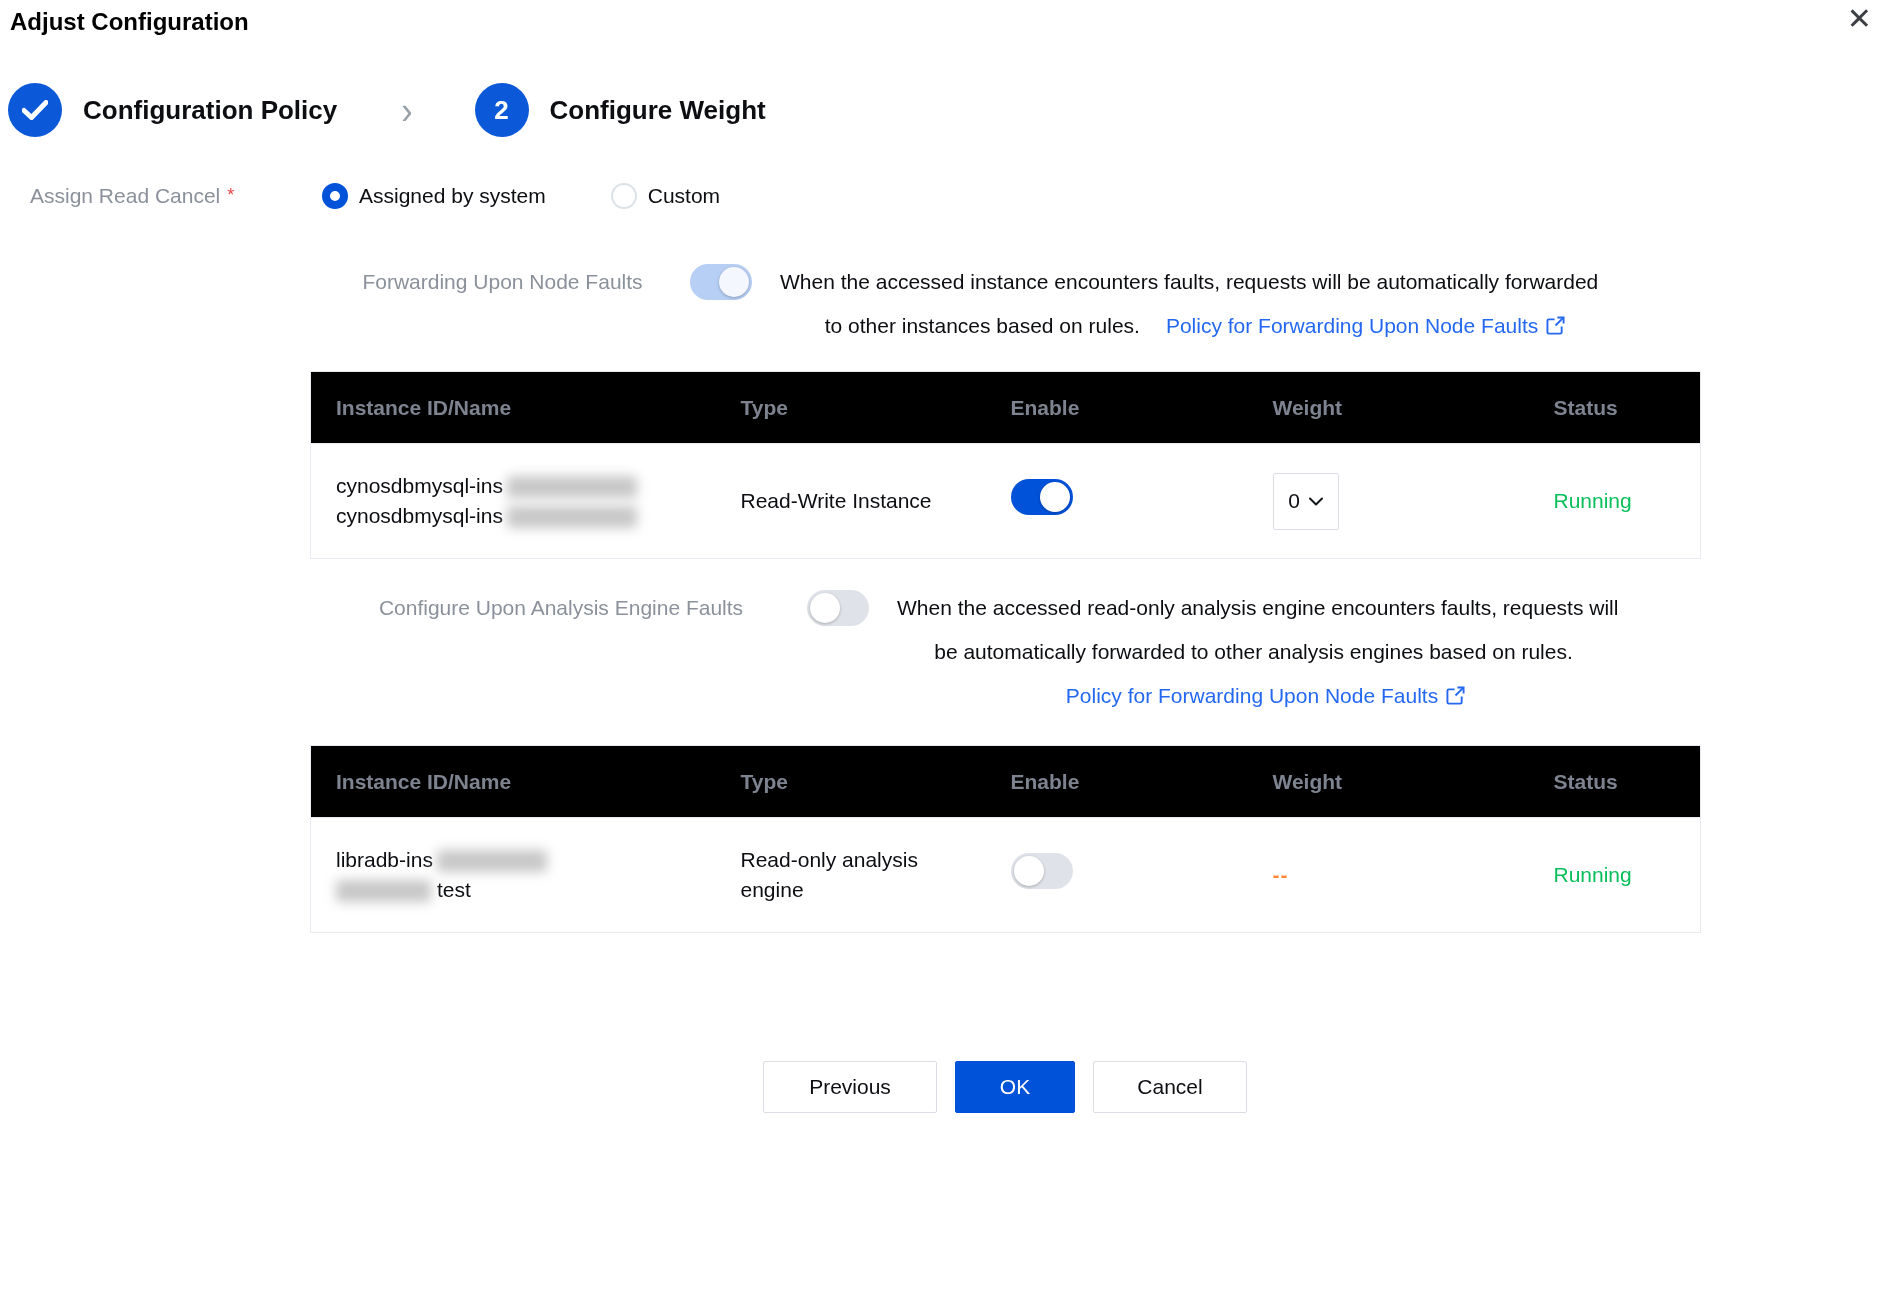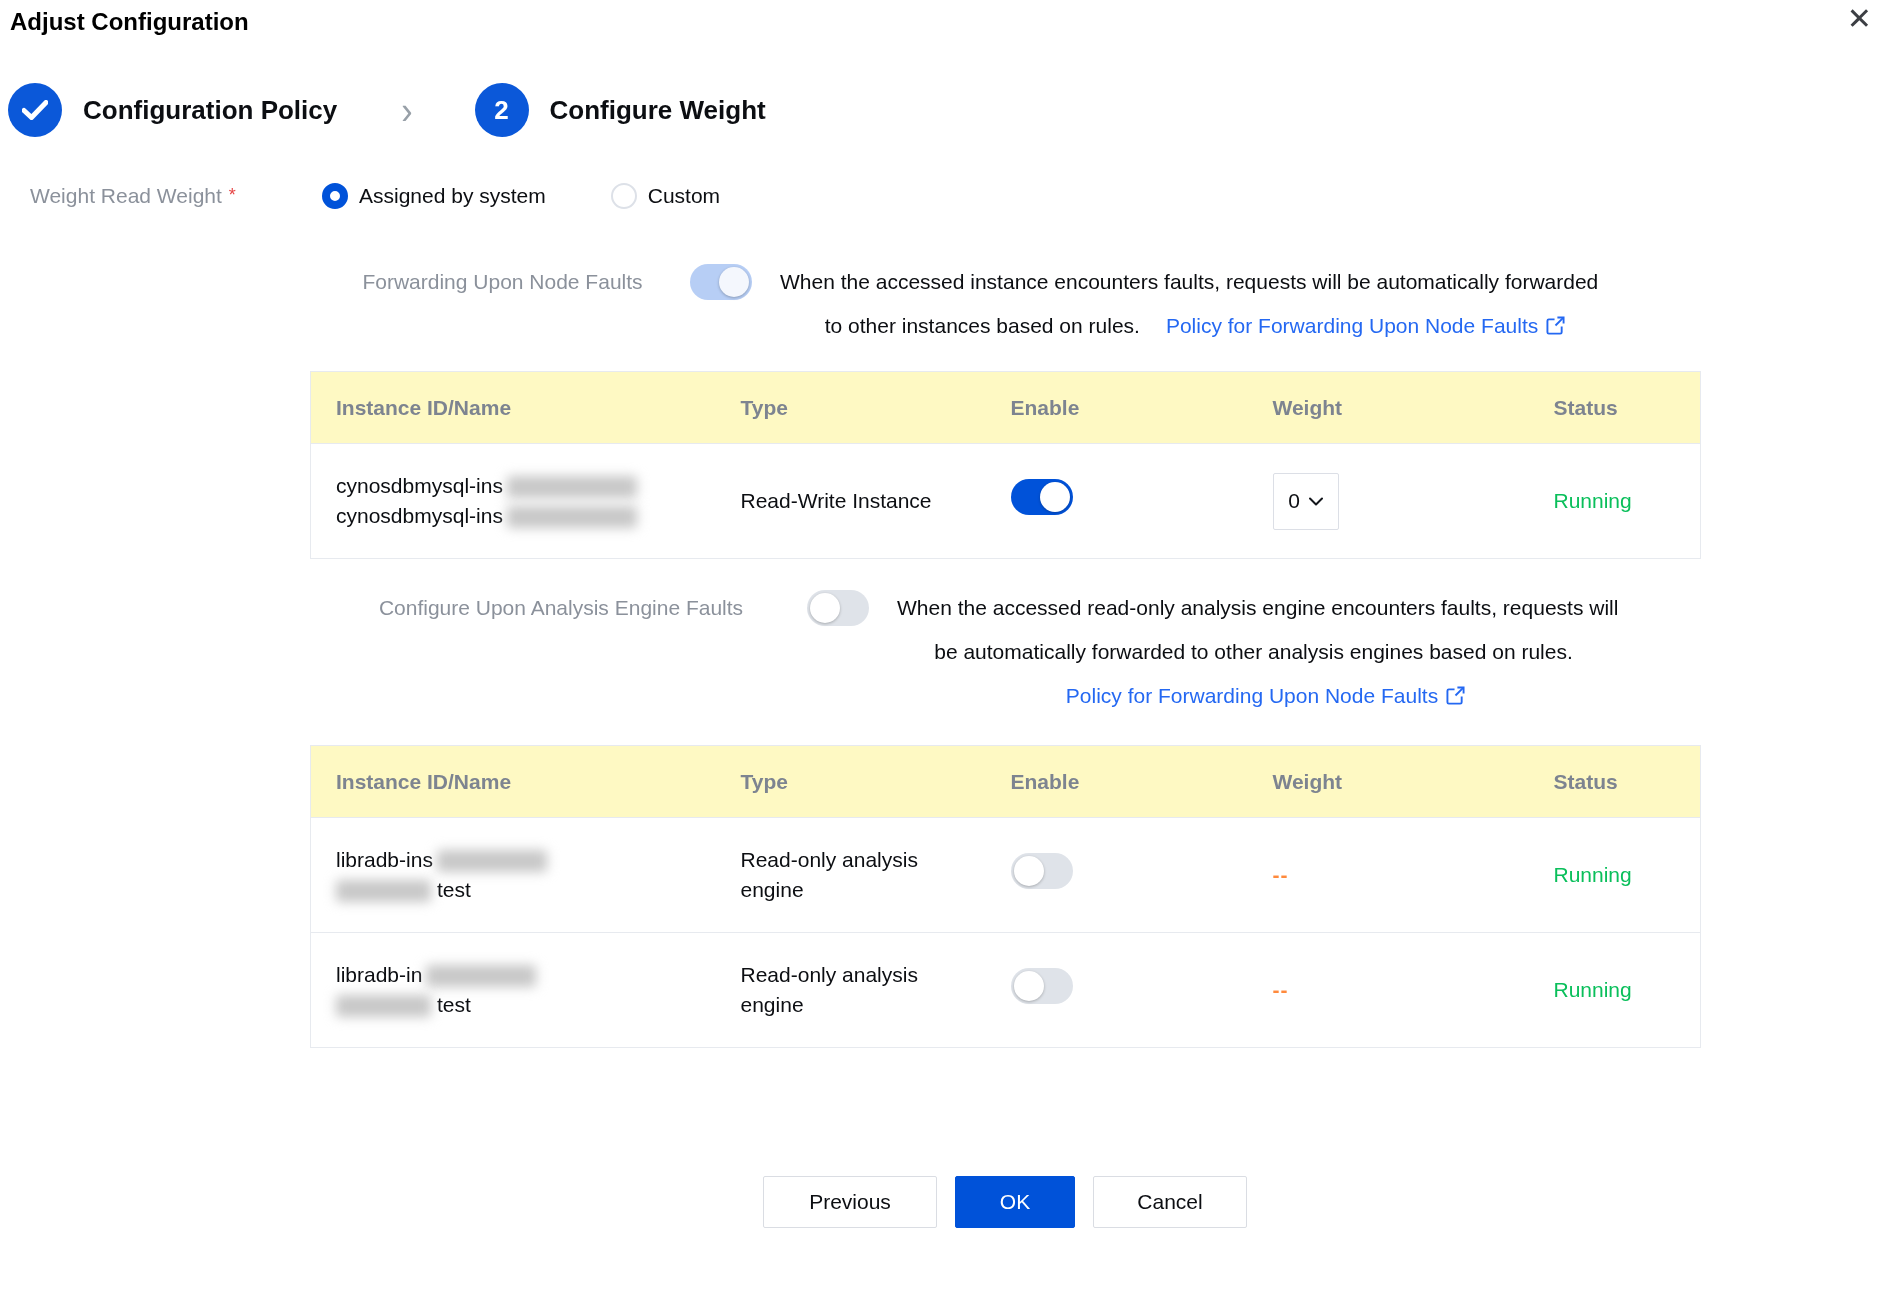--- a/index.html
+++ b/index.html
@@ -56,21 +56,21 @@
   .link { color:#2468f2; text-decoration:none; cursor:pointer; white-space:nowrap; }
   .line2 .link { margin-left:26px; }
   .ext-icon { width:19px; height:19px; vertical-align:-2px; margin-left:8px; }
 
   
   .tbl { width:1390px; border:1px solid #e7eaef; border-collapse:collapse; table-layout:fixed;
          font-size:21px; background:#fff; }
   .tbl.t1 { margin-top:26px; }
   .tbl.t2 { margin-top:30px; }
   .tbl th { height:72px; text-align:left; padding-left:25px; font-size:21px; font-weight:700;
-            color:#7d8490; border-bottom:1px solid #e7eaef; background:#fef9c3; }
+            color:#7d8490; border-bottom:1px solid #e7eaef; background:#000000; }
   .tbl td { padding:27px 10px 27px 25px; vertical-align:middle; color:#0c0e12; line-height:30px; }
   .tbl tr + tr td { border-top:1px solid #e7eaef; }
   .col-id{width:405px;} .col-type{width:270px;} .col-enable{width:262px;} .col-weight{width:281px;} .col-status{width:172px;}
 
   .blur { display:inline-block; height:22px; border-radius:3px; background:#c7c7c7;
           filter:blur(6px); vertical-align:middle; }
   .blur.w130 { width:130px; margin-left:4px; }
   .blur.w110 { width:110px; margin-left:4px; }
   .blur.w95  { width:95px;  margin-right:6px; }
   .id-line { white-space:nowrap; }
@@ -114,21 +114,21 @@
   <div class="step">
     <div class="step-circle">
       <span class="num">2</span>
     </div>
     <div class="step-label">Configure Weight</div>
   </div>
 </div>
 
 <div class="form-row">
   <div class="form-label">
-    <span>Weight Read Weight</span><span class="req">*</span>
+    <span>Assign Read Cancel</span><span class="req">*</span>
   </div>
   <div class="radio-group">
     <div class="radio-option">
       <span class="radio checked"></span>
       <span class="radio-label">Assigned by system</span>
     </div>
     <div class="radio-option">
       <span class="radio unchecked"></span>
       <span class="radio-label">Custom</span>
     </div>
@@ -241,32 +241,20 @@
           <div class="id-line"><span>libradb-ins</span><span class="blur w110"></span></div>
           <div class="id-line"><span class="blur w95"></span><span>test</span></div>
         </td>
         <td>Read-only analysis engine</td>
         <td>
           <span class="toggle off"><span class="knob"></span></span>
         </td>
         <td><span class="weight-dash">--</span></td>
         <td><span class="status-running">Running</span></td>
       </tr>
-      <tr>
-        <td>
-          <div class="id-line"><span>libradb-in</span><span class="blur w110"></span></div>
-          <div class="id-line"><span class="blur w95"></span><span>test</span></div>
-        </td>
-        <td>Read-only analysis engine</td>
-        <td>
-          <span class="toggle off"><span class="knob"></span></span>
-        </td>
-        <td><span class="weight-dash">--</span></td>
-        <td><span class="status-running">Running</span></td>
-      </tr>
     </tbody>
   </table>
 
   <div class="footer">
     <button class="btn btn-previous">Previous</button>
     <button class="btn btn-ok">OK</button>
     <button class="btn btn-cancel">Cancel</button>
   </div>
 
 </div>

